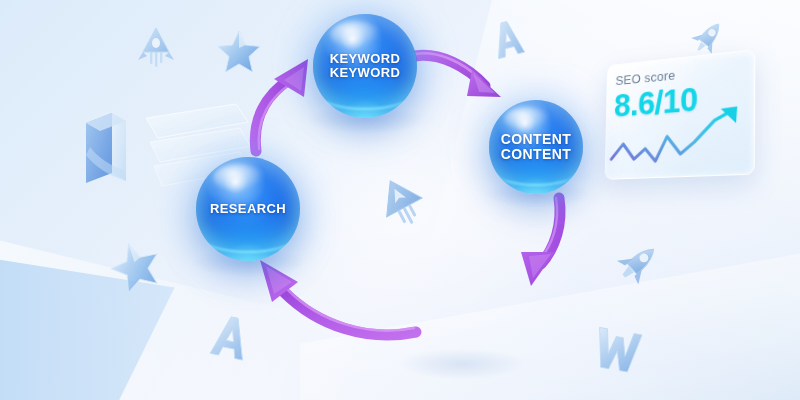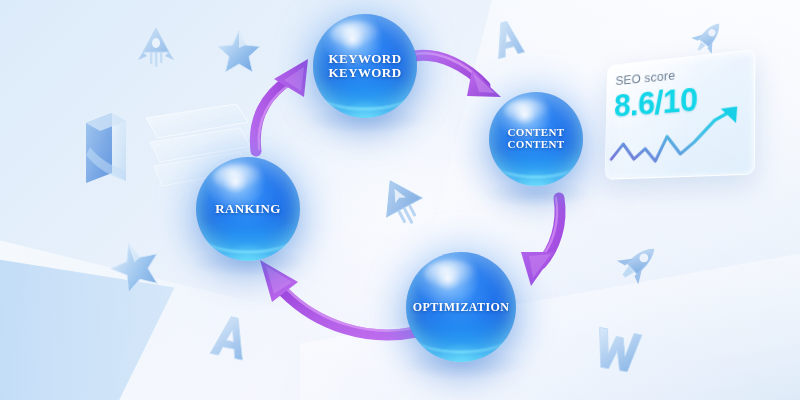--- a/index.html
+++ b/index.html
@@ -102,24 +102,24 @@
     position: absolute;
     left: 16%;
     top: 7%;
     width: 48%;
     height: 26%;
     border-radius: 50%;
     background: radial-gradient(ellipse at 40% 35%, rgba(255,255,255,0.85), rgba(255,255,255,0) 72%);
     filter: blur(2px);
     pointer-events: none;
   }
-  .node-label { position: relative; z-index: 2; padding: 0 6px; font-family: Liberation Serif, serif; }
+  .node-label { position: relative; z-index: 2; padding: 0 6px; }
 
   #node-keyword    { left: 313px; top: 14px;  width: 104px; height: 104px; font-size: 13px; }
-  #node-content    { left: 489px; top: 92px; width: 94px;  height: 94px;  font-size: 11px; }
+  #node-content    { left: 489px; top: 100px; width: 94px;  height: 94px;  font-size: 14px; }
   #node-optimize   { left: 406px; top: 252px; width: 110px; height: 110px; font-size: 12px; }
   #node-ranking    { left: 196px; top: 157px; width: 104px; height: 104px; font-size: 13px; }
 
   
   .arrow { position: absolute; pointer-events: none; }
   .arrow svg { display: block; overflow: visible; }
 
   
   #seo-card {
     position: absolute;
@@ -447,22 +447,19 @@
   </div>
 
   <div class="shadow-ellipse" style="left:483px; top:180px; width:108px; height:28px;"></div>
   <div class="node" id="node-content">
     <span class="node-label">
       <span>CONTENT</span><br><span>CONTENT</span>
     </span>
   </div>
 
   <div class="shadow-ellipse" style="left:398px; top:348px; width:128px; height:32px;"></div>
-  <div class="node" id="node-optimize">
-    <span class="node-label">OPTIMIZATION</span>
-  </div>
 
   <div class="shadow-ellipse" style="left:190px; top:247px; width:118px; height:30px;"></div>
   <div class="node" id="node-ranking">
-    <span class="node-label">RANKING</span>
+    <span class="node-label">RESEARCH</span>
   </div>
 
 </div>
 
 </body></html>

